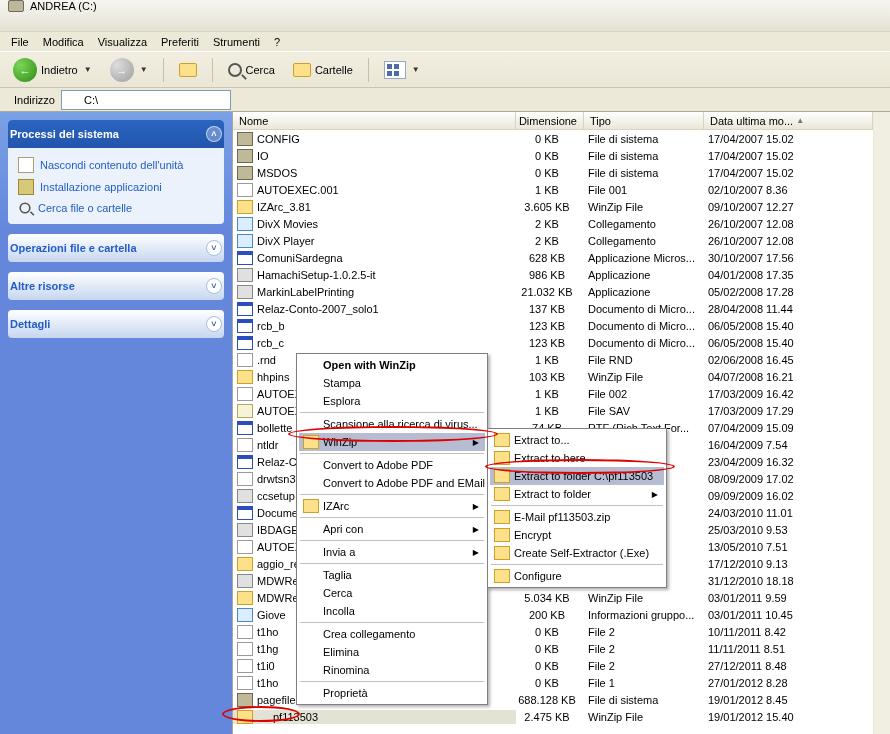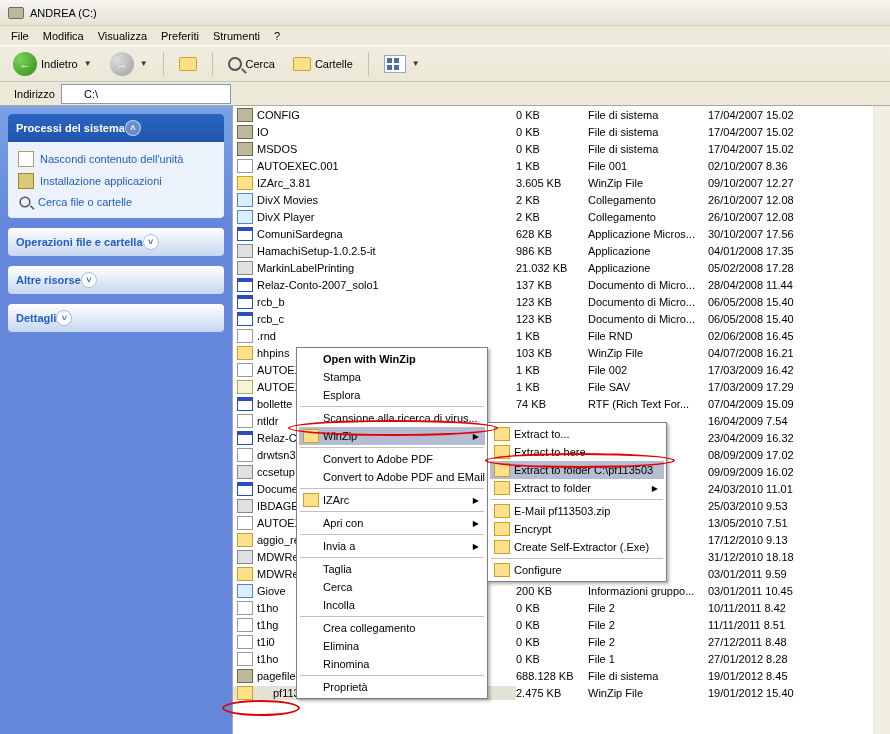--- a/index.html
+++ b/index.html
@@ -1,17 +1,17 @@
 <!DOCTYPE html>
 <html><head>
 <meta charset="utf-8">
 <style>
 * { margin:0; padding:0; box-sizing:border-box; font-family:Tahoma,Verdana,sans-serif; font-size:11px; }
 body { background:#ece9d8; width:890px; height:734px; overflow:hidden; display:flex; flex-direction:column; }
-.titlebar { height:26px; background:linear-gradient(to bottom,#f6f5f0,#e5e2d4); display:flex; align-items:center; padding:0 8px; border-bottom:1px solid #d8d4be; }
+.titlebar { height:32px; background:linear-gradient(to bottom,#f6f5f0,#e5e2d4); display:flex; align-items:flex-start; padding:0 8px; border-bottom:1px solid #d8d4be; }
 .titlebar .hdicon { width:16px; height:12px; background:#bcb79e; border:1px solid #706b55; border-radius:2px; margin-right:6px; }
 .menubar { height:20px; background:#ece9d8; display:flex; align-items:center; padding:0 4px; border-bottom:1px solid #fff; }
 .menubar span { padding:0 7px; }
 .toolbar { height:36px; background:linear-gradient(to bottom,#f1eee1,#ebe7d6); display:flex; align-items:center; padding:0 6px; border-bottom:1px solid #c9c5b4; gap:4px; }
 .tbtn { display:inline-flex; align-items:center; gap:4px; padding:3px 6px; border:1px solid transparent; border-radius:3px; }
 .sep { width:1px; height:24px; background:#c5c1b0; margin:0 4px; }
 .circle { width:24px; height:24px; border-radius:50%; display:inline-flex; align-items:center; justify-content:center; color:#fff; font-weight:bold; }
 .green { background:radial-gradient(circle at 30% 30%,#7ad65a,#2e8c13); }
 .grey { background:radial-gradient(circle at 30% 30%,#ddd,#9e9e9e); }
 .arrow-l::after{content:"←";}
@@ -22,36 +22,36 @@
 .view-icon{width:22px;height:18px;border:1px solid #97a7c4;background:#fff;display:inline-flex;flex-wrap:wrap;gap:2px;padding:2px;}
 .view-icon i{width:5px;height:5px;background:#4d6ea5;display:block;}
 .tiny-dd{font-size:8px;margin-left:2px;color:#333;}
 .addrbar{height:24px;background:#ece9d8;display:flex;align-items:center;padding:0 14px;border-bottom:1px solid #aca899;gap:6px;}
 .addrbar input{flex:1;height:20px;border:1px solid #7f9db9;padding:0 4px 0 22px;background:#fff;}
 .addrwrap{flex:1;position:relative;}
 .addrwrap .hdicon{position:absolute;left:3px;top:4px;}
 .mainrow{flex:1;display:flex;min-height:0;}
 .side{width:232px;background:#6487dc;background:linear-gradient(to bottom,#7aa1e6 0,#6487dc 120px,#6487dc 100%);padding:8px;overflow:hidden;}
 .panel{background:#ecf2fb;border-radius:4px;margin-bottom:10px;overflow:hidden;}
-.phead{background:linear-gradient(to bottom,#fff,#c6d6f0);padding:6px 8px;font-weight:bold;color:#215dc6;display:flex;align-items:center;}
+.phead{background:linear-gradient(to bottom,#fff,#c6d6f0);padding:6px 2px;font-weight:bold;color:#215dc6;display:flex;justify-content:space-between;align-items:center;}
 .phead.dark{background:linear-gradient(to bottom,#2a65c0,#2255ae);color:#fff;}
 .chev{width:16px;height:16px;border:1px solid #a8bce0;border-radius:50%;background:#fff;display:inline-flex;align-items:center;justify-content:center;font-size:9px;color:#4166a6;}
 .phead.dark .chev{background:rgba(255,255,255,.3);border-color:rgba(255,255,255,.6);color:#fff;}
 .pbody{padding:6px 10px;color:#215dc6;}
 .pbody .item{display:flex;align-items:center;gap:6px;padding:3px 0;}
 .ico-doc{width:16px;height:16px;background:#fff;border:1px solid #a8a070;display:inline-block;}
 .ico-box{width:16px;height:16px;background:#d7c97a;border:1px solid #a08830;display:inline-block;}
 .listarea{flex:1;background:#fff;border-left:1px solid #aca899;display:flex;flex-direction:column;min-height:0;position:relative;}
 .cols{height:18px;display:flex;border-bottom:1px solid #d8d4be;background:linear-gradient(to bottom,#fff,#eae6d8);}
 .cols div{padding:2px 6px;border-right:1px solid #d8d4be;display:flex;align-items:center;gap:3px;}
 .c-name{width:283px;} .c-dim{width:68px;justify-content:flex-end;} .c-type{width:120px;} .c-date{flex:1;}
 .rows{flex:1;overflow:auto;}
 .row{height:17px;display:flex;align-items:center;}
 .row .c-name{display:flex;align-items:center;gap:4px;padding-left:4px;white-space:nowrap;overflow:hidden;}
-.row .c-dim{text-align:left;padding-right:6px;}
+.row .c-dim{text-align:center;padding-right:6px;}
 .row .c-type{white-space:nowrap;overflow:hidden;text-overflow:ellipsis;padding-left:4px;}
 .row .c-date{padding-left:4px;}
 .row>div{border:none;}
 .row.sel .c-name{background:#e2e2d5;gap:20px;}
 .asc{font-size:8px;color:#7a7a66;}
 .row .ic{width:16px;height:14px;display:inline-block;flex-shrink:0;}
 .i-sys{background:#bfb99a;border:1px solid #6d684e;}
 .i-file{background:#fff;border:1px solid #9a9a9a;}
 .i-zip{background:#fce08a;border:1px solid #c9a227;}
 .i-link{background:#dbeeff;border:1px solid #4d87c7;}
@@ -164,20 +164,35 @@
       </div>
     <div class="panel">
         <div class="phead">
           <span>Dettagli</span>
           <span class="chev">˅</span>
         </div>
       </div>
   </div>
 
   <div class="listarea">
+    <div class="cols">
+      <div class="c-name">
+          <span>Nome</span>
+        </div>
+      <div class="c-dim">
+          <span>Dimensione</span>
+        </div>
+      <div class="c-type">
+          <span>Tipo</span>
+        </div>
+      <div class="c-date">
+          <span>Data ultima mo...</span>
+          <span class="asc">▲</span>
+        </div>
+    </div>
     <div class="rows" id="rows">
         <div class="row">
           <div class="c-name">
             <span class="ic i-sys"></span>
             <span>CONFIG</span>
           </div>
           <div class="c-dim">0 KB</div>
           <div class="c-type">File di sistema</div>
           <div class="c-date">17/04/2007 15.02</div>
         </div>

